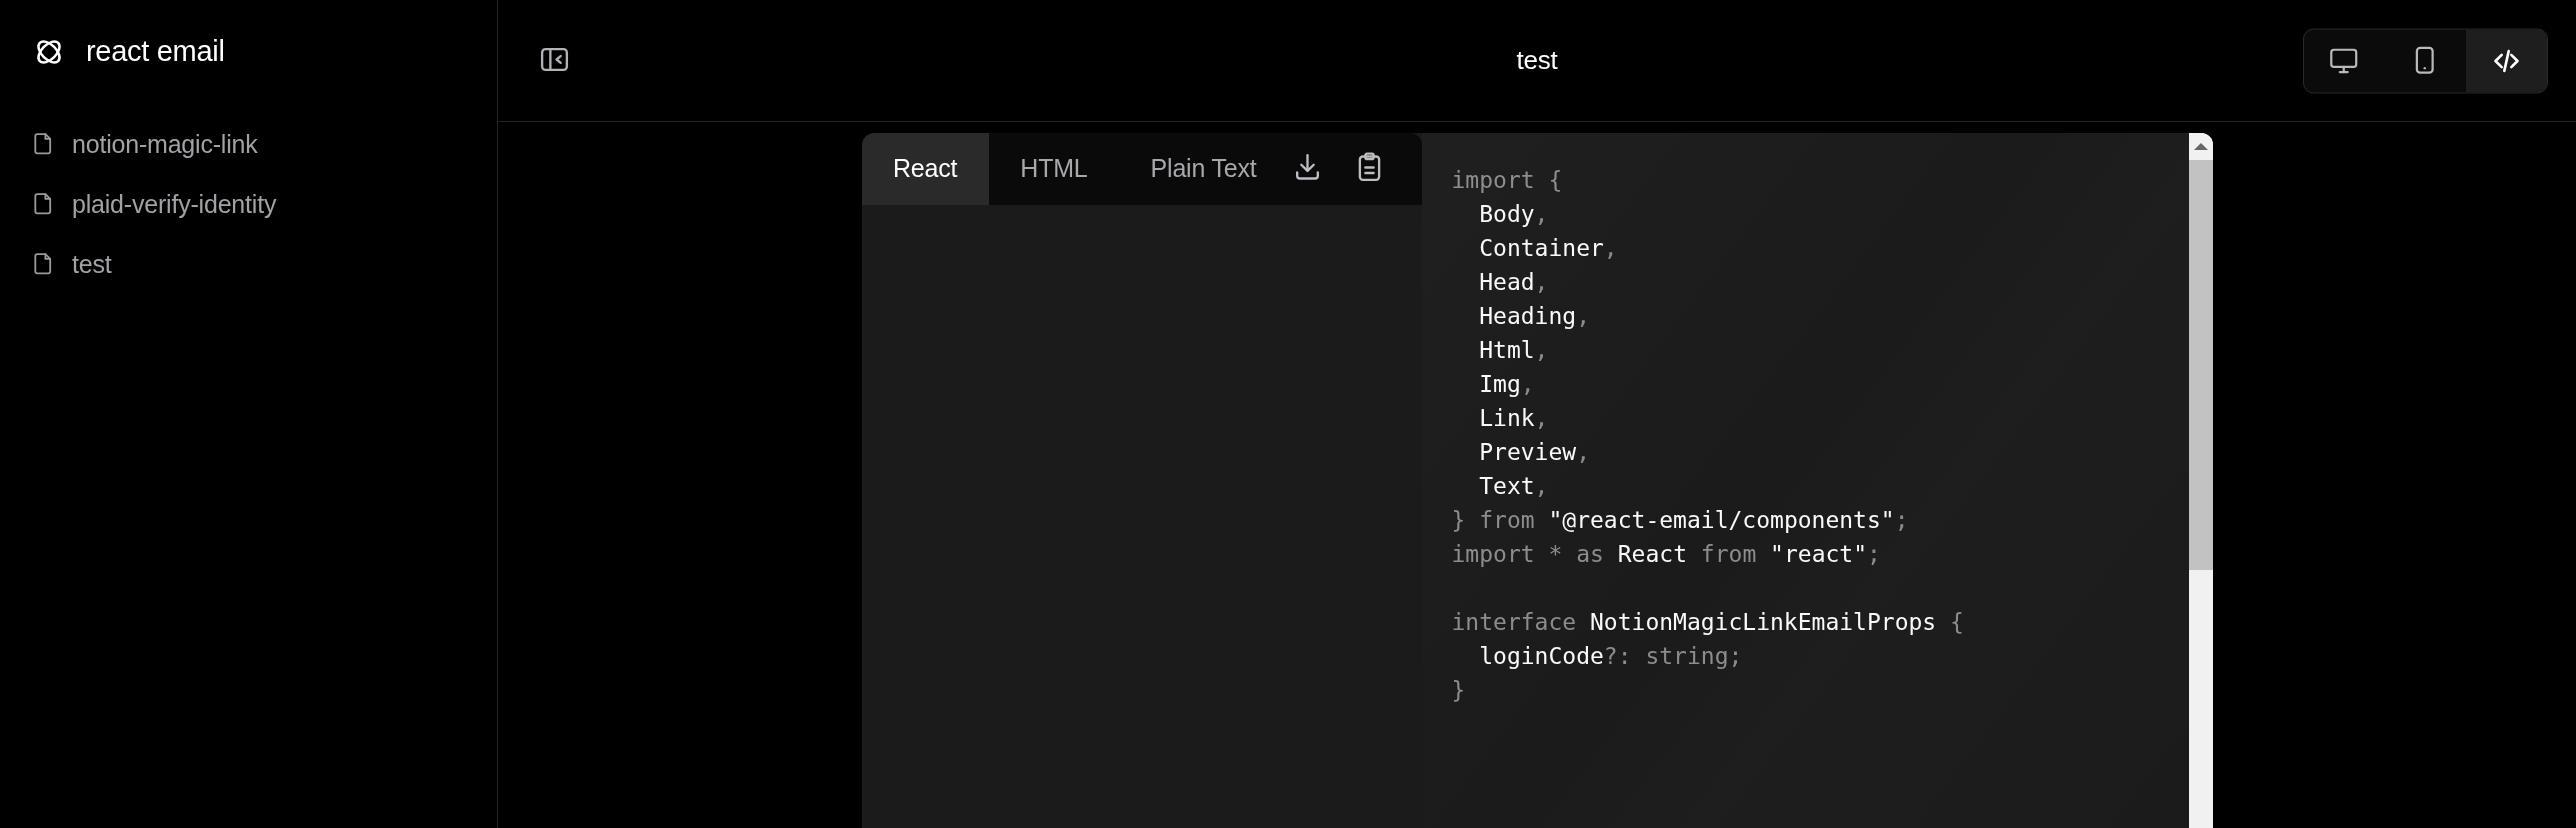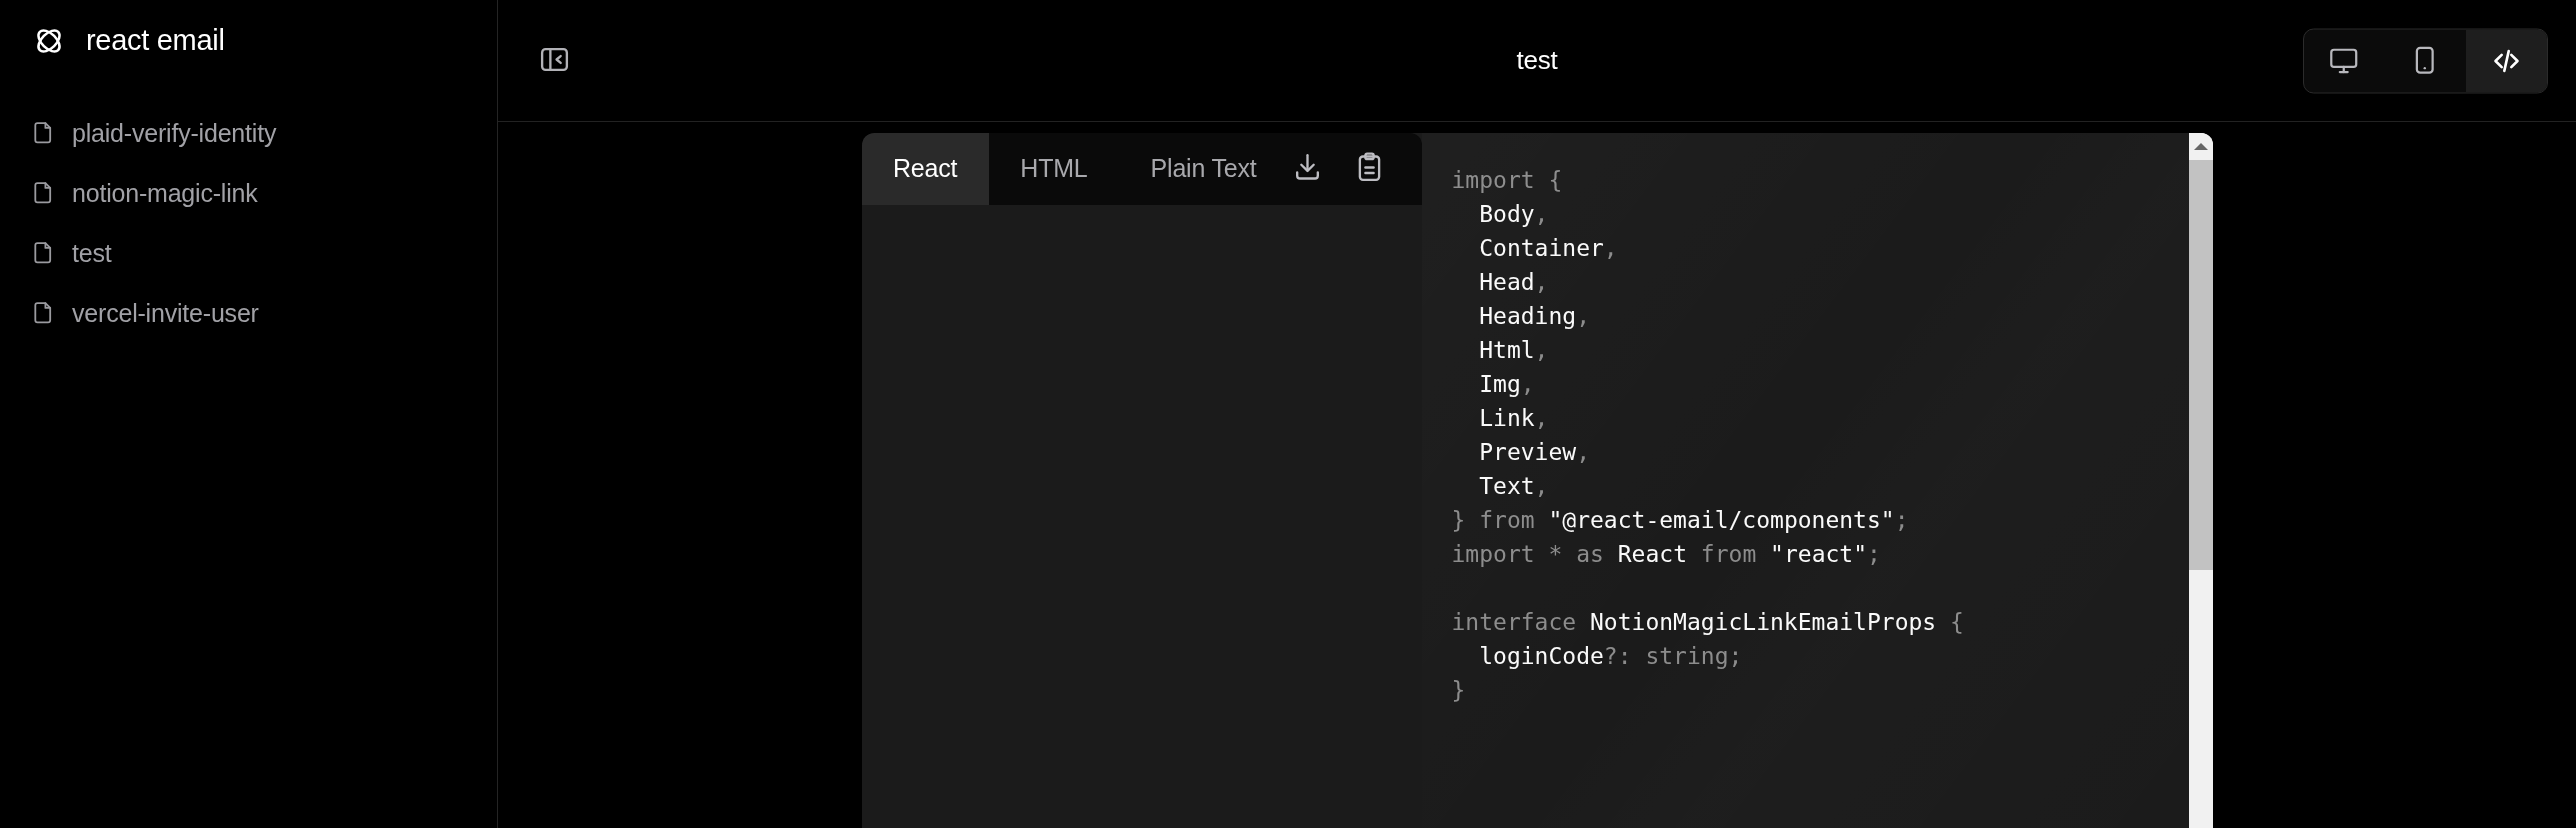--- a/index.html
+++ b/index.html
@@ -18,21 +18,21 @@
     background: #000000;
   }
 
   
   .sidebar {
     width: 498px;
     height: 100%;
     background: #000000;
     border-right: 1.5px solid #242424;
     flex: 0 0 498px;
-    padding-top: 17px;
+    padding-top: 28px;
   }
   .brand {
     display: flex;
     align-items: center;
     gap: 18px;
     padding: 0 30px;
     height: 47px;
   }
   .brand-logo { width: 38px; height: 38px; display:block; flex:0 0 38px; }
   .brand-name {
@@ -260,53 +260,44 @@
 
     <nav class="file-list">
 
       <div class="file-item">
         <span class="file-ico">
           <svg viewBox="0 0 24 24" width="25.5" height="25.5" fill="none" stroke="#9a9a9f" stroke-width="1.7" stroke-linejoin="round" stroke-linecap="round">
             <path d="M14.5 3H7a2 2 0 0 0-2 2v14a2 2 0 0 0 2 2h10a2 2 0 0 0 2-2V7.5z"></path>
             <path d="M14.5 3v4.5H19"></path>
           </svg>
         </span>
-        <span class="file-label">plaid-verify-identity</span>
+        <span class="file-label">notion-magic-link</span>
       </div>
 
       <div class="file-item">
         <span class="file-ico">
           <svg viewBox="0 0 24 24" width="25.5" height="25.5" fill="none" stroke="#9a9a9f" stroke-width="1.7" stroke-linejoin="round" stroke-linecap="round">
             <path d="M14.5 3H7a2 2 0 0 0-2 2v14a2 2 0 0 0 2 2h10a2 2 0 0 0 2-2V7.5z"></path>
             <path d="M14.5 3v4.5H19"></path>
           </svg>
         </span>
-        <span class="file-label">notion-magic-link</span>
+        <span class="file-label">plaid-verify-identity</span>
       </div>
 
 
       <div class="file-item">
         <span class="file-ico">
           <svg viewBox="0 0 24 24" width="25.5" height="25.5" fill="none" stroke="#9a9a9f" stroke-width="1.7" stroke-linejoin="round" stroke-linecap="round">
             <path d="M14.5 3H7a2 2 0 0 0-2 2v14a2 2 0 0 0 2 2h10a2 2 0 0 0 2-2V7.5z"></path>
             <path d="M14.5 3v4.5H19"></path>
           </svg>
         </span>
         <span class="file-label">test</span>
       </div>
 
-      <div class="file-item">
-        <span class="file-ico">
-          <svg viewBox="0 0 24 24" width="25.5" height="25.5" fill="none" stroke="#9a9a9f" stroke-width="1.7" stroke-linejoin="round" stroke-linecap="round">
-            <path d="M14.5 3H7a2 2 0 0 0-2 2v14a2 2 0 0 0 2 2h10a2 2 0 0 0 2-2V7.5z"></path>
-            <path d="M14.5 3v4.5H19"></path>
-          </svg>
-        </span>
-        <span class="file-label">vercel-invite-user</span>
-      </div>
 
     </nav>
   </aside>
 
   <section class="main">
 
     <header class="topbar">
 
       <button class="collapse-btn">
         <span>

